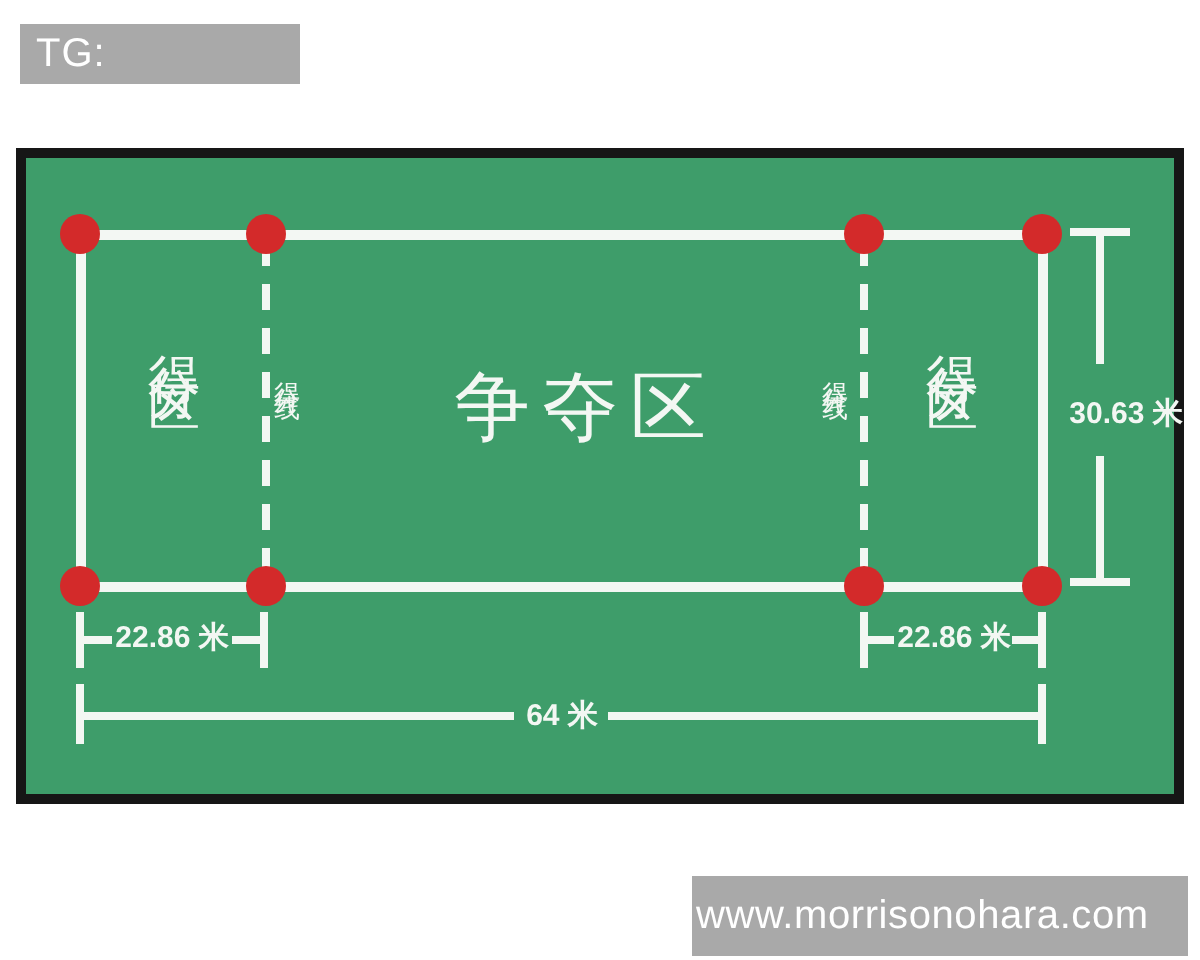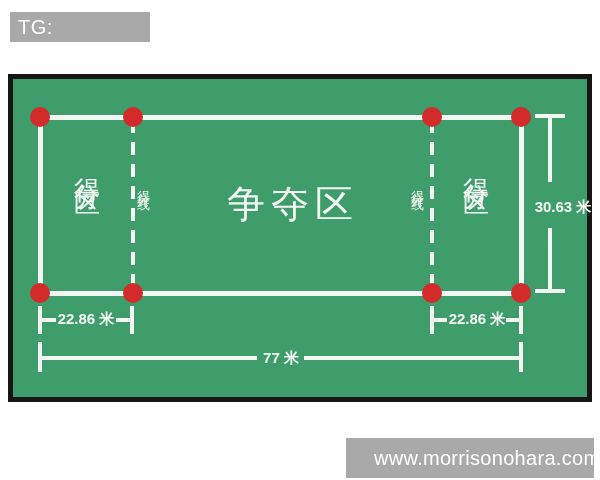--- a/index.html
+++ b/index.html
@@ -114,21 +114,21 @@
   .tw-s1 { left: 29px;  top: 277px; width: 215px; height: 4px; }
   .tw-s2 { left: 291px; top: 277px; width: 215px; height: 4px; }
   .watermark {
     position: absolute;
     left: 346px; top: 438px;
     width: 248px; height: 40px;
     background: var(--gray);
     color: #ffffff;
     font-size: 20px;
     line-height: 40px;
-    padding-left: 28px;
+    padding-left: 2px;
     letter-spacing: 0.3px;
   }
 </style>
 </head>
 <body>
 
 <div class="stage">
 
   <div class="tag">
     <span>TG: MYYJJPP</span>
@@ -172,21 +172,21 @@
     <div class="dm wl-t2"></div>
 
     <div class="dm wr-t1"></div>
     <div class="dm wr-s1"></div>
     <div class="dimtext t2286R">22.86 米</div>
     <div class="dm wr-s2"></div>
     <div class="dm wr-t2"></div>
 
     <div class="dm tw-t1"></div>
     <div class="dm tw-s1"></div>
-    <div class="dimtext t64">77 米</div>
+    <div class="dimtext t64">64 米</div>
     <div class="dm tw-s2"></div>
     <div class="dm tw-t2"></div>
 
   </div>
 
   <div class="watermark">
     <span>www.morrisonohara.com</span>
   </div>
 
 </div>

